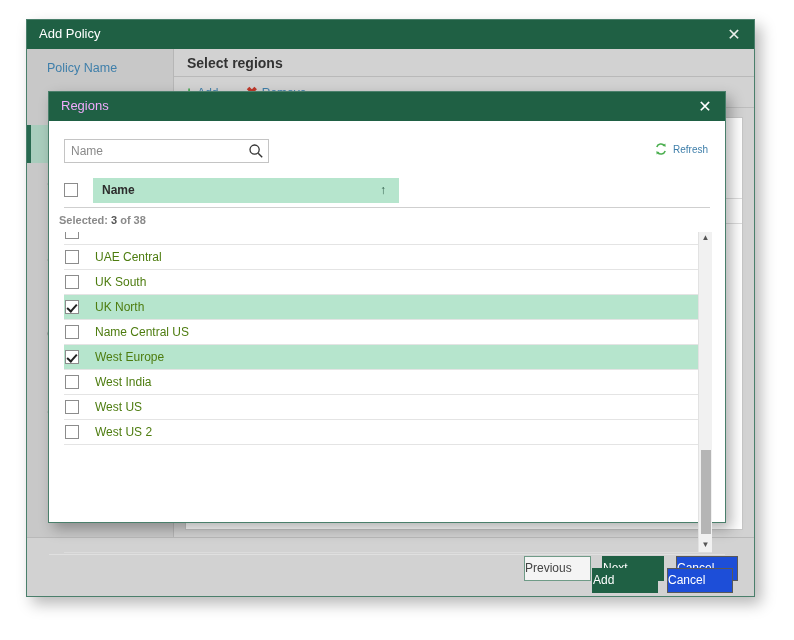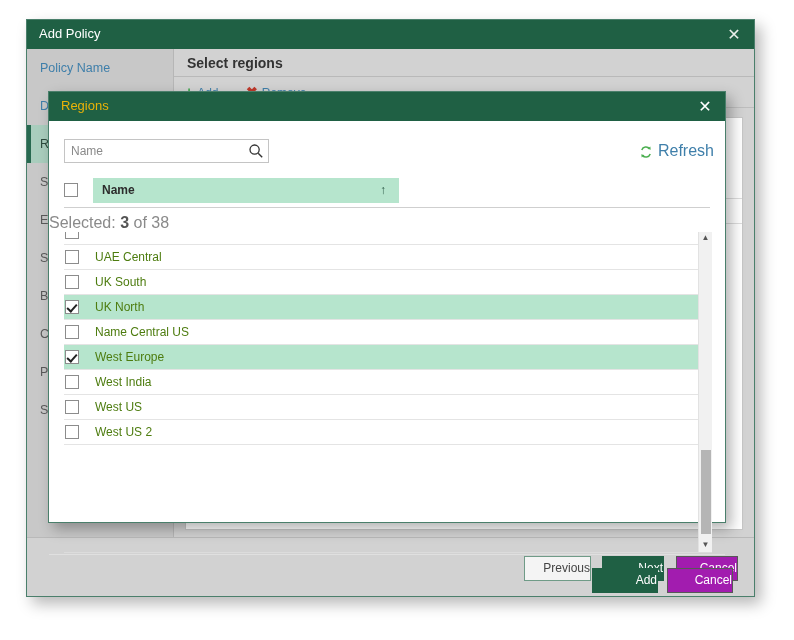--- a/index.html
+++ b/index.html
@@ -62,21 +62,21 @@
     width: 147px;
     height: 489px;
     background: #c8c8c8;
     border-right: 1px solid #b6b6b6;
     box-sizing: border-box;
   }
   .nav-item {
     position: relative;
     height: 38px;
     line-height: 38px;
-    padding-left: 13px;
+    padding-left: 20px;
     font-size: 12.5px;
     color: #5a5a5a;
     box-sizing: border-box;
     white-space: nowrap;
     overflow: hidden;
   }
   .nav-item.link { color: #3f7faa; }
   .nav-item.active {
     background: #a9cdbd;
     color: #2d4b3e;
@@ -167,33 +167,33 @@
     width: 100%;
     height: 59px;
     background: #d2d2d2;
     border-top: 1px solid #b9b9b9;
     box-sizing: border-box;
   }
   .btn {
     position: absolute;
     height: 25px;
     line-height: 23px;
-    text-align: right;
+    text-align: left;
     font-size: 12px;
     cursor: pointer;
     box-sizing: border-box;
     border: 1px solid transparent;
   }
   .btn-green {
     background: #1f6044;
     color: #ffffff;
     border-color: #1f6044;
   }
   .btn-gray {
-    background: #a21caf;
+    background: #1d4ed8;
     color: #ffffff;
     border-color: #585858;
   }
   .btn-ghost {
     background: #f4f4f4;
     color: #444444;
     border-color: #6f9b87;
   }
   #btn-previous { left: 497px; top: 18px; width: 67px; }
   #btn-next     { left: 575px; top: 18px; width: 62px; }
@@ -216,21 +216,21 @@
     left: 0; top: 0;
     width: 100%;
     height: 29px;
     background: #1f6044;
   }
   #regions-title-text {
     position: absolute;
     left: 12px;
     top: 6px;
     font-size: 13px;
-    color: #eab308;
+    color: #f0abfc;
   }
   #regions-close {
     position: absolute;
     right: 9px;
     top: 4px;
     width: 22px;
     height: 22px;
     line-height: 22px;
     text-align: center;
     font-size: 16px;
@@ -267,23 +267,23 @@
     position: absolute;
     right: 4px;
     top: 3px;
     width: 16px;
     height: 16px;
     cursor: pointer;
   }
 
   #refresh-btn {
     position: absolute;
-    right: 11px;
+    right: 17px;
     top: 50px;
-    font-size: 16px;
+    font-size: 10px;
     color: #3f7faa;
     cursor: pointer;
     white-space: nowrap;
   }
   #refresh-icon {
     display: inline-block;
     vertical-align: -3px;
     margin-right: 5px;
   }
 
@@ -343,24 +343,25 @@
     position: absolute;
     left: 15px;
     right: 15px;
     top: 115px;
     height: 1px;
     background: #cfcfcf;
   }
 
   #selected-count {
     position: absolute;
-    left: 0;
+    left: 10px;
     top: 122px;
-    font-size: 16px;
+    font-size: 11px;
     color: #8a8a8a;
+    font-weight: bold;
   }
   #selected-count b { color: #555555; }
 
   
   #list-area {
     position: absolute;
     left: 15px;
     top: 140px;
     width: 648px;
     height: 321px;

